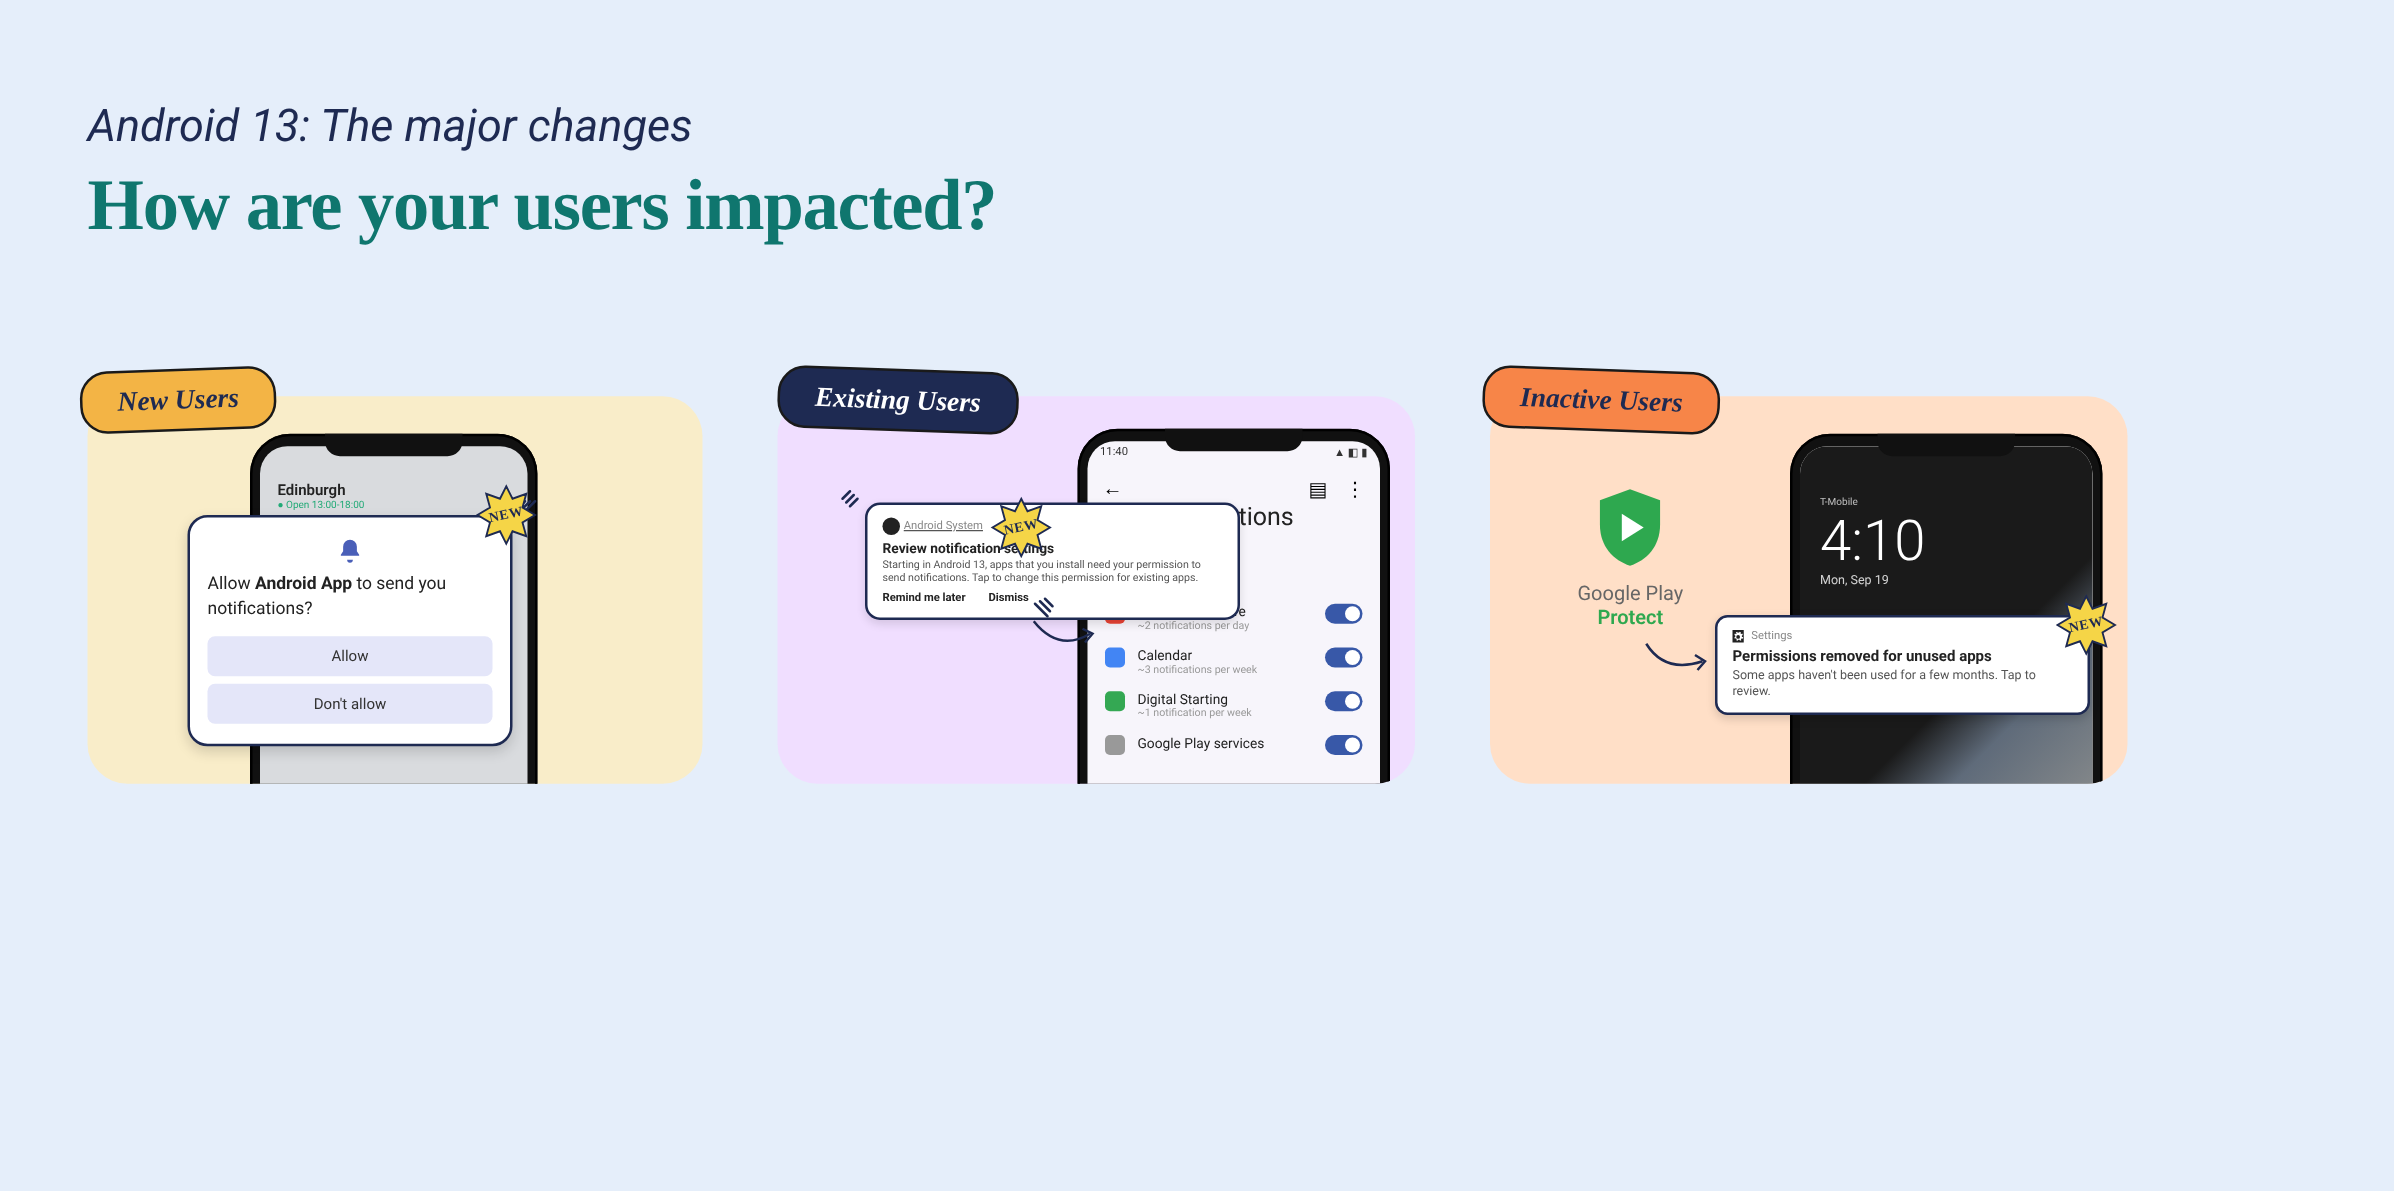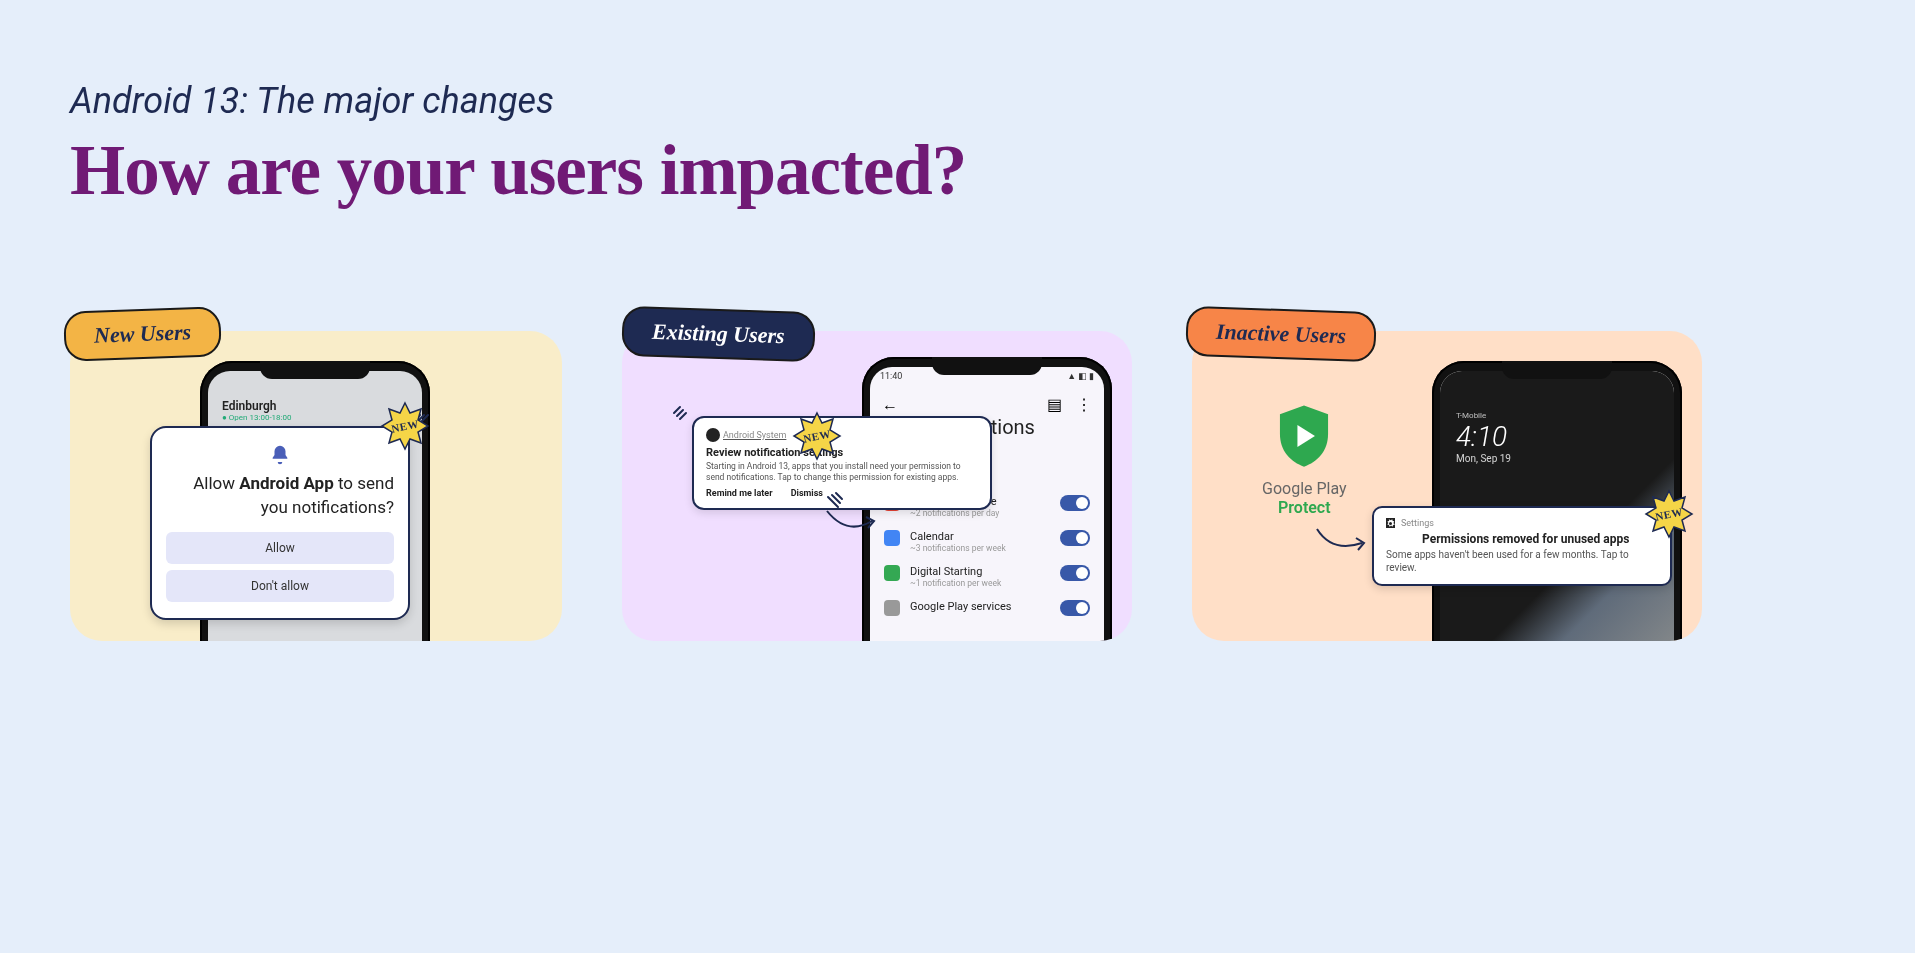--- a/index.html
+++ b/index.html
@@ -12,22 +12,22 @@
   position: relative;
 }
 .subtitle {
   color: #1e2a52;
   font-size: 36px;
   font-weight: 400;
   margin-bottom: 8px;
   font-style: italic;
 }
 .title {
-  color: #701a75;
-  font-size: 71px;
+  color: #0f766e;
+  font-size: 58px;
   font-weight: 900;
   font-family: Georgia, "Times New Roman", serif;
   letter-spacing: -1px;
 }
 .cards {
   display: flex;
   gap: 60px;
   margin-top: 120px;
 }
 .card {
@@ -115,21 +115,21 @@
   border-radius: 16px;
   padding: 16px 14px 10px;
   z-index: 10;
   box-shadow: 0 4px 10px rgba(0,0,0,0.15);
 }
 .dialog .bell {
   display:block; margin: 0 auto 6px;
   width: 22px; height: 22px;
 }
 .dialog .msg {
-  text-align:right; font-size: 17px; color: #222;
+  text-align:left; font-size: 14px; color: #222;
   line-height: 1.4; margin-bottom: 12px;
 }
 .dialog .btn {
   background: #e4e6f9;
   border-radius: 6px;
   padding: 9px;
   text-align: center;
   font-size: 12px;
   color: #333;
   margin-bottom: 6px;
@@ -201,40 +201,40 @@
 
 .gpp {
   position:absolute; left:70px; top:70px;
   text-align:center; z-index:5;
 }
 .gpp svg{ width:70px; height:70px; }
 .gpp .l1{ font-size:16px; color:#666; margin-top:4px; }
 .gpp .l2{ font-size:16px; color:#2ea84f; font-weight:600; }
 
 .lock { padding-top:40px; color:#fff; }
-.lock .time { font-size:28px; font-weight:300; padding-left:16px;font-style:italic; }
+.lock .time { font-size:45px; font-weight:300; padding-left:16px; }
 .lock .date { font-size:10px; padding-left:16px; opacity:0.8; }
 .lockbg {
   position:absolute; inset:0;
   background: linear-gradient(135deg, #1a1a1a 0%, #1a1a1a 45%, #5f6b7a 55%, #c3b9a5 100%);
 }
 
 .notif3 {
   position: absolute;
   right: 30px; top: 175px;
   width: 300px;
   background: #fff;
   border: 2px solid #1e2a52;
   border-radius: 10px;
   padding: 10px 12px;
   z-index: 15;
   box-shadow: 0 3px 8px rgba(0,0,0,0.15);
 }
 .notif3 .row1 { display:flex; gap:6px; margin-bottom:4px; }
-.notif3 .tt { font-size:12px; font-weight:700; color:#222; margin-bottom:2px;margin-left:36px; }
+.notif3 .tt { font-size:12px; font-weight:700; color:#222; margin-bottom:2px; }
 .notif3 .body { font-size:10px; color:#555; line-height:1.3; }
 
 .card-wrap { position: relative; }
 .accent {
   position:absolute;
   z-index:11;
 }
 .accent svg{ width:24px; height:24px; }
 </style>
 </head>

